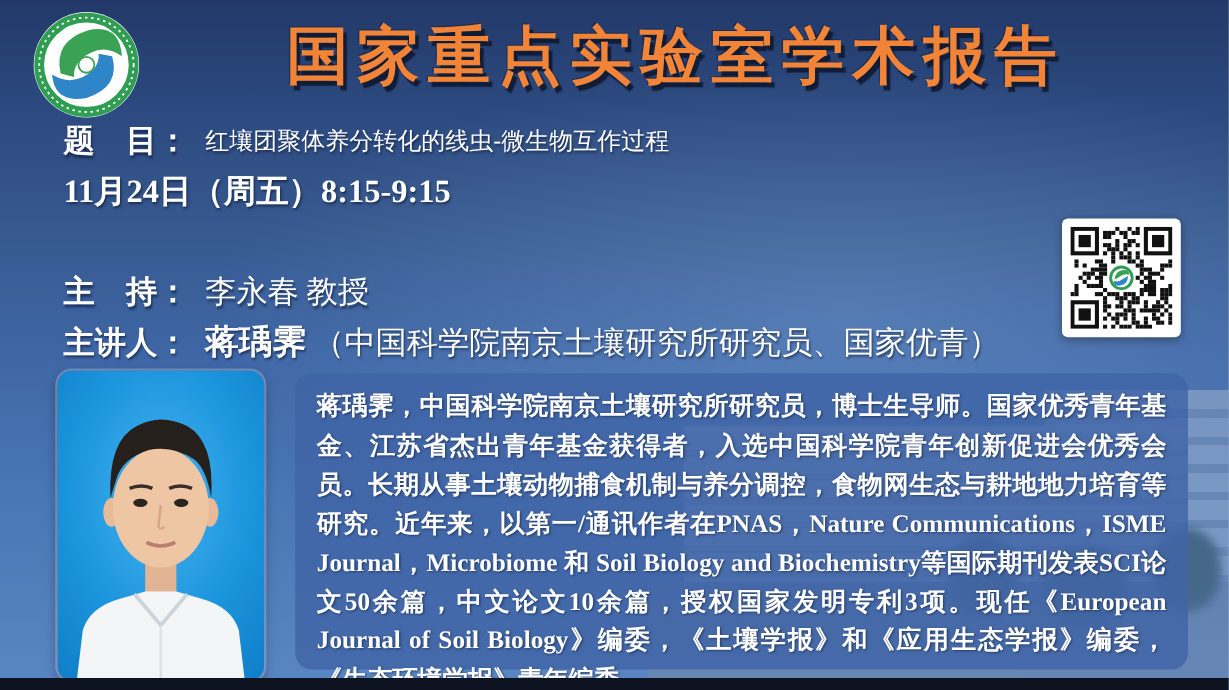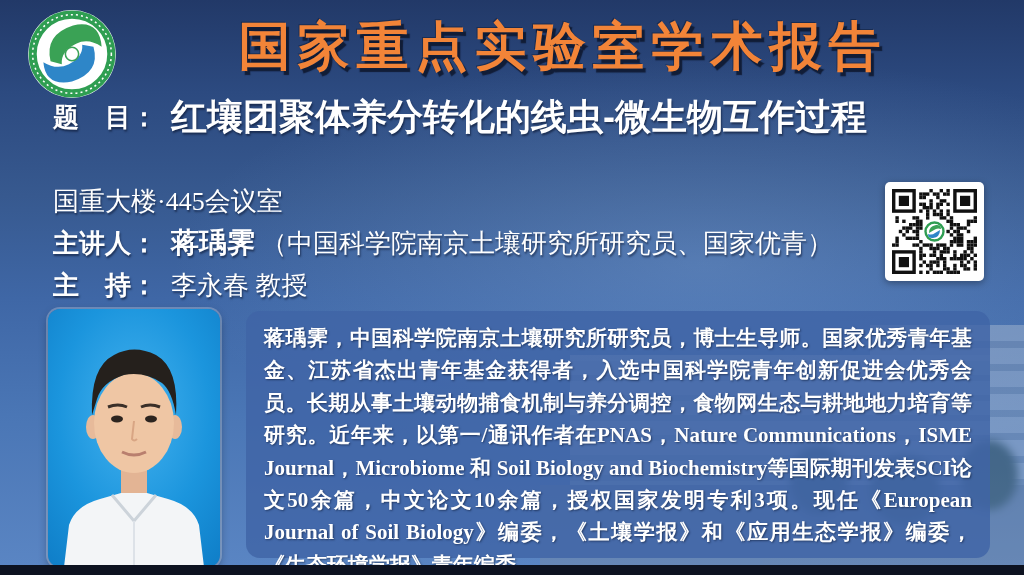--- a/index.html
+++ b/index.html
@@ -28,21 +28,21 @@
     white-space:nowrap;
   }
   
   .info { position:absolute; left:36px; top:96px;margin-left:17px; }
   .row { display:flex; align-items:center; height:42px; color:#ffffff; white-space:nowrap; }
   .row .label {
     width:118px; font-size:26px; font-weight:bold;
     text-shadow:1px 2px 2px rgba(10,20,45,.6);
   }
   .row .value { text-shadow:1px 2px 2px rgba(10,20,45,.6); }
-  .v-title   { font-family:"Liberation Sans", sans-serif; font-weight:bold; font-size:36px; }
+  .v-title   { font-family:"Liberation Sans", sans-serif; font-weight:normal; font-size:20px; }
   .v-time    { font-weight:bold; font-size:27px; }
   .v-plain   { font-size:26px; }
   .v-name    { font-family:"Liberation Sans", sans-serif; font-weight:bold; font-size:28px; margin-right:6px; }
   
   .qr-wrap {
     position:absolute; left:885px; top:182px; width:99px; height:99px;
     background:#ffffff; border-radius:5px;
     box-shadow:0 2px 7px rgba(0,0,0,.35);
     display:flex; align-items:center; justify-content:center;
   }
@@ -94,32 +94,32 @@
     </svg>
   </div>
   <div class="title">国家重点实验室学术报告</div>
 
   <div class="info">
     <div class="row">
       <span class="label">题　目：</span>
       <span class="value v-title">红壤团聚体养分转化的线虫-微生物互作过程</span>
     </div>
     <div class="row">
-    </div>
-    <div class="row">
-      <span class="value v-plain">国重大楼·445会议室</span>
+      <span class="value v-time">11月24日（周五）8:15-9:15</span>
+    </div>
+    <div class="row">
+    </div>
+    <div class="row">
+      <span class="label">主　持：</span>
+      <span class="value v-plain">李永春 教授</span>
     </div>
     <div class="row">
       <span class="label">主讲人：</span>
       <span class="value v-name">蒋瑀霁</span>
       <span class="value v-plain">（中国科学院南京土壤研究所研究员、国家优青）</span>
-    </div>
-    <div class="row">
-      <span class="label">主　持：</span>
-      <span class="value v-plain">李永春 教授</span>
     </div>
   </div>
 
   <div class="qr-wrap">
     <svg id="qr-svg" width="85" height="85" viewBox="0 0 85 85">
         <rect x="37.4" y="0" width="3.4" height="3.4" fill="#111"></rect>
         <rect x="47.6" y="0" width="3.4" height="3.4" fill="#111"></rect>
         <rect x="54.4" y="0" width="3.4" height="3.4" fill="#111"></rect>
         <rect x="27.2" y="3.4" width="3.4" height="3.4" fill="#111"></rect>
         <rect x="30.599999999999998" y="3.4" width="3.4" height="3.4" fill="#111"></rect>

